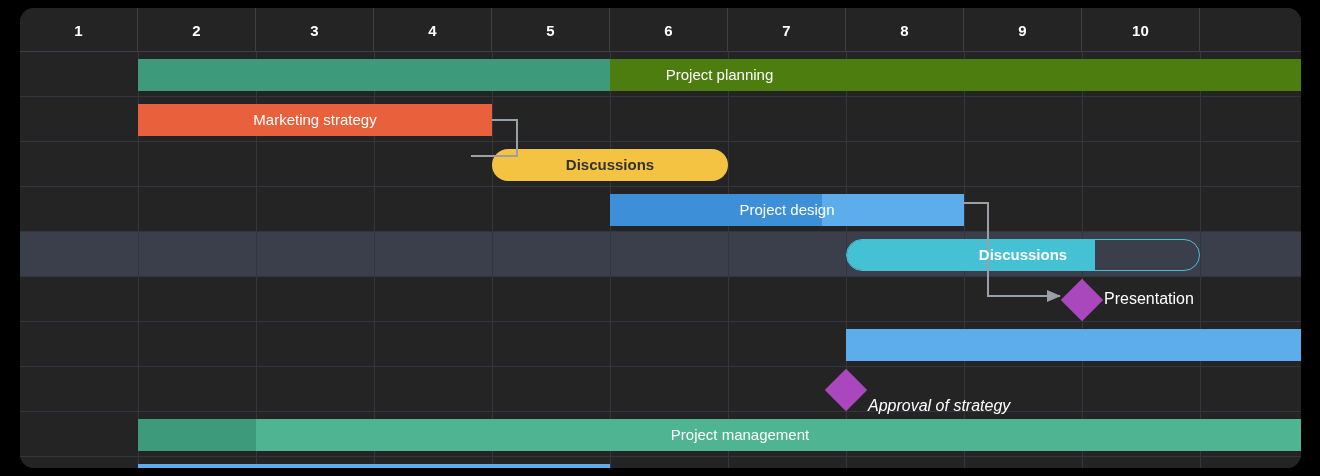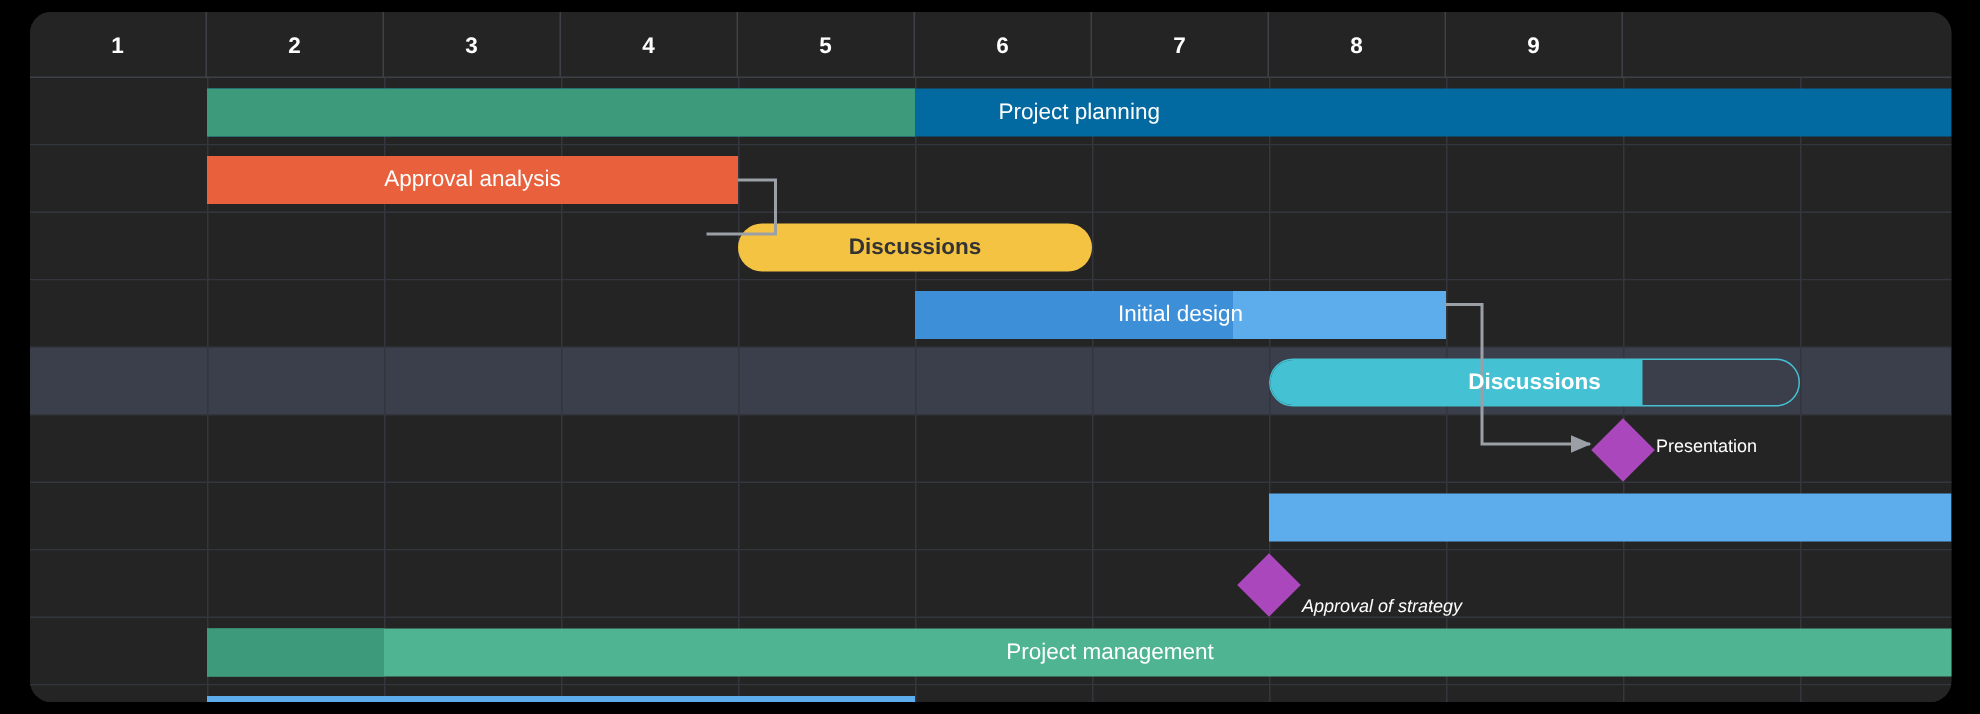--- a/index.html
+++ b/index.html
@@ -122,21 +122,21 @@
 
   
   .milestone {
     position: absolute;
     width: 30px;
     height: 30px;
     transform: rotate(45deg);
   }
   .milestone-label {
     position: absolute;
-    font-size: 12px;
+    font-size: 16px;
     color: #ffffff;
     white-space: nowrap;
   }
 
   
   #links-layer {
     position: absolute;
     left: 0;
     top: 0;
     width: 1281px;
@@ -154,20 +154,21 @@
     <div id="timeline-header">
       <div class="header-cell">1</div>
       <div class="header-cell">2</div>
       <div class="header-cell">3</div>
       <div class="header-cell">4</div>
       <div class="header-cell">5</div>
       <div class="header-cell">6</div>
       <div class="header-cell">7</div>
       <div class="header-cell">8</div>
       <div class="header-cell">9</div>
+      <div class="header-cell">10</div>
     </div>
 
     <div id="rows-layer">
         <div class="grid-row" style="top: 44px;"></div>
         <div class="grid-row" style="top: 89px;"></div>
         <div class="grid-row" style="top: 134px;"></div>
         <div class="grid-row" style="top: 179px;"></div>
         <div class="grid-row highlighted" style="top: 224px;"></div>
         <div class="grid-row" style="top: 269px;"></div>
         <div class="grid-row" style="top: 314px;"></div>
@@ -183,33 +184,33 @@
         <div class="col-line" style="left: 472px;"></div>
         <div class="col-line" style="left: 590px;"></div>
         <div class="col-line" style="left: 708px;"></div>
         <div class="col-line" style="left: 826px;"></div>
         <div class="col-line" style="left: 944px;"></div>
         <div class="col-line" style="left: 1062px;"></div>
         <div class="col-line" style="left: 1180px;"></div>
       </div>
 
     <div id="bars-layer">
-        <div class="bar" style="left: 118px; top: 50.5px; width: 1163px; background: #0369a1;">
+        <div class="bar" style="left: 118px; top: 50.5px; width: 1163px; background: #4d7c0f;">
           <div class="bar-progress" style="width: 472px; background: rgb(61, 155, 124);"></div>
           <span class="bar-label">Project planning</span>
         </div>
         <div class="bar" style="left: 118px; top: 95.5px; width: 354px; background: rgb(232, 96, 60);">
-          <span class="bar-label">Approval analysis</span>
+          <span class="bar-label">Marketing strategy</span>
         </div>
         <div class="bar rounded" style="left: 472px; top: 140.5px; width: 236px; background: rgb(245, 195, 66);">
           <span class="bar-label" style="color: rgb(51, 51, 51);">Discussions</span>
         </div>
         <div class="bar" style="left: 590px; top: 185.5px; width: 354px; background: rgb(93, 172, 236);">
           <div class="bar-progress" style="width: 212.4px; background: rgb(61, 143, 216);"></div>
-          <span class="bar-label">Initial design</span>
+          <span class="bar-label">Project design</span>
         </div>
         <div class="bar rounded" style="left: 826px; top: 230.5px; width: 354px; background: transparent; border: 1px solid rgb(69, 193, 212);">
           <div class="bar-progress" style="width: 247.8px; background: rgb(69, 193, 212);"></div>
           <span class="bar-label">Discussions</span>
         </div>
         <div class="milestone" style="left: 1047px; top: 276.5px; background: rgb(171, 71, 188);"></div>
         <div class="milestone-label" style="left: 1084px; top: 281.5px;">Presentation</div>
         <div class="bar" style="left: 826px; top: 320.5px; width: 455px; background: rgb(93, 172, 236);"></div>
         <div class="milestone" style="left: 811px; top: 366.5px; background: rgb(171, 71, 188);"></div>
         <div class="milestone-label" style="left: 848px; top: 389px; font-style: italic;">Approval of strategy</div>

